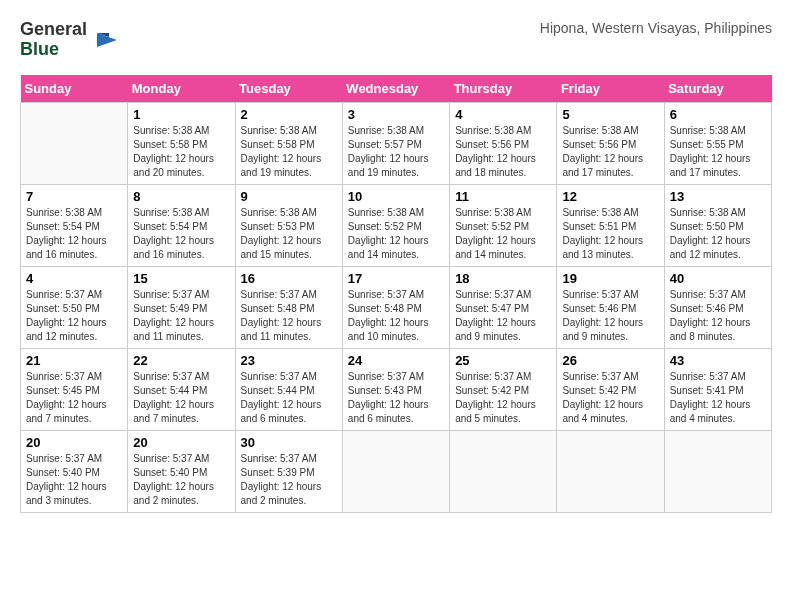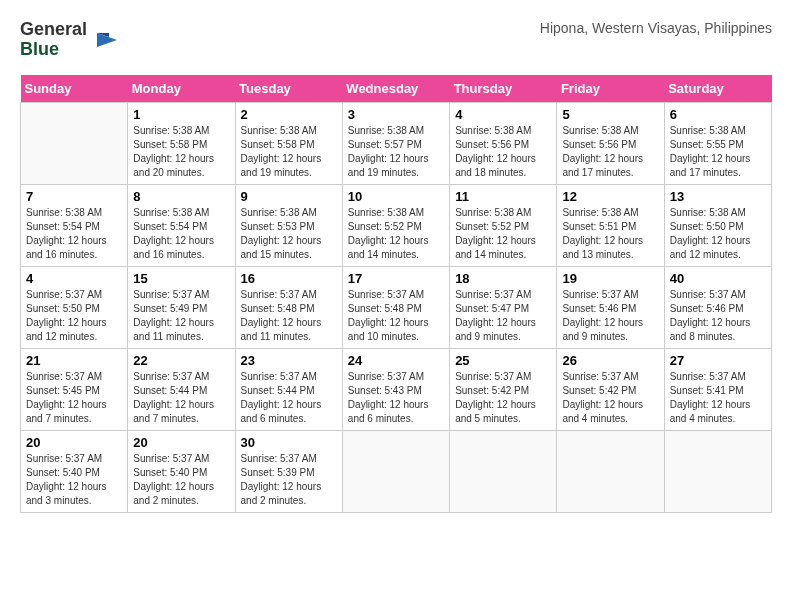--- a/index.html
+++ b/index.html
@@ -298,21 +298,21 @@
 and 5 minutes.</div>
         </td>
         <td>
           <span class="day-num">26</span>
           <div class="day-info" style="white-space: pre-line;">Sunrise: 5:37 AM
 Sunset: 5:42 PM
 Daylight: 12 hours
 and 4 minutes.</div>
         </td>
         <td>
-          <span class="day-num">27</span>
+          <span class="day-num">43</span>
           <div class="day-info" style="white-space: pre-line;">Sunrise: 5:37 AM
 Sunset: 5:41 PM
 Daylight: 12 hours
 and 4 minutes.</div>
         </td>
       </tr>
       <tr>
         <td>
           <span class="day-num">20</span>
           <div class="day-info" style="white-space: pre-line;">Sunrise: 5:37 AM

